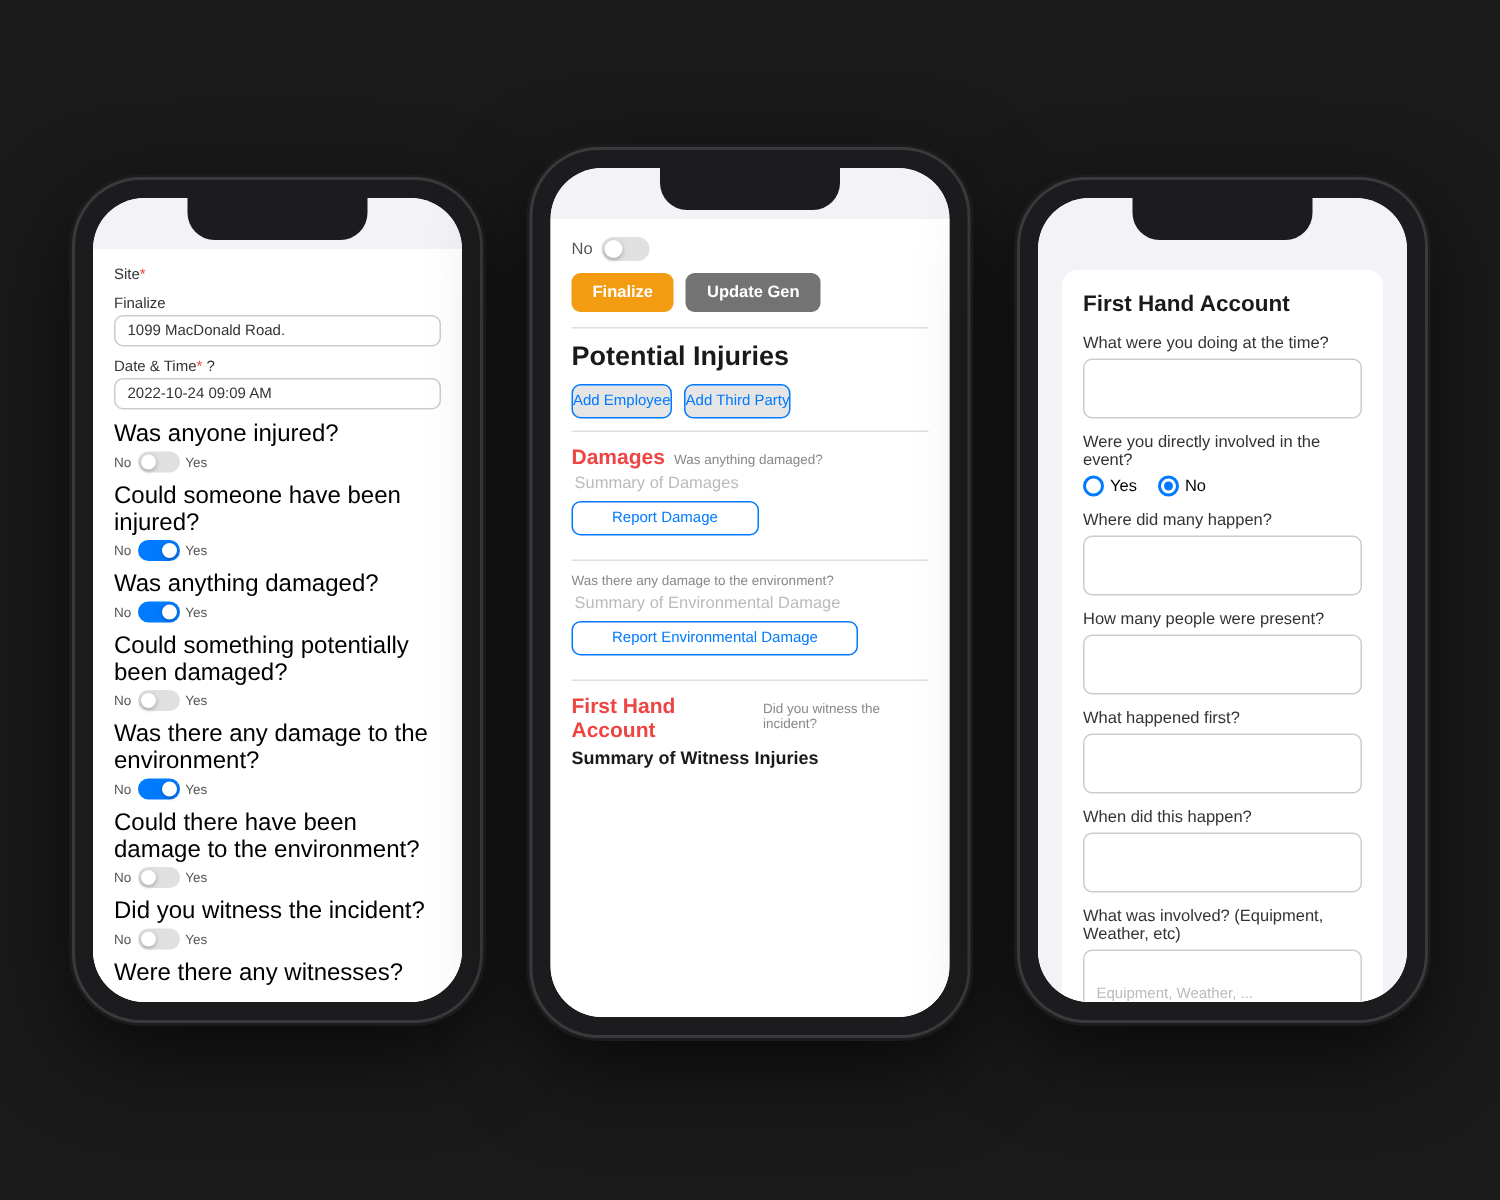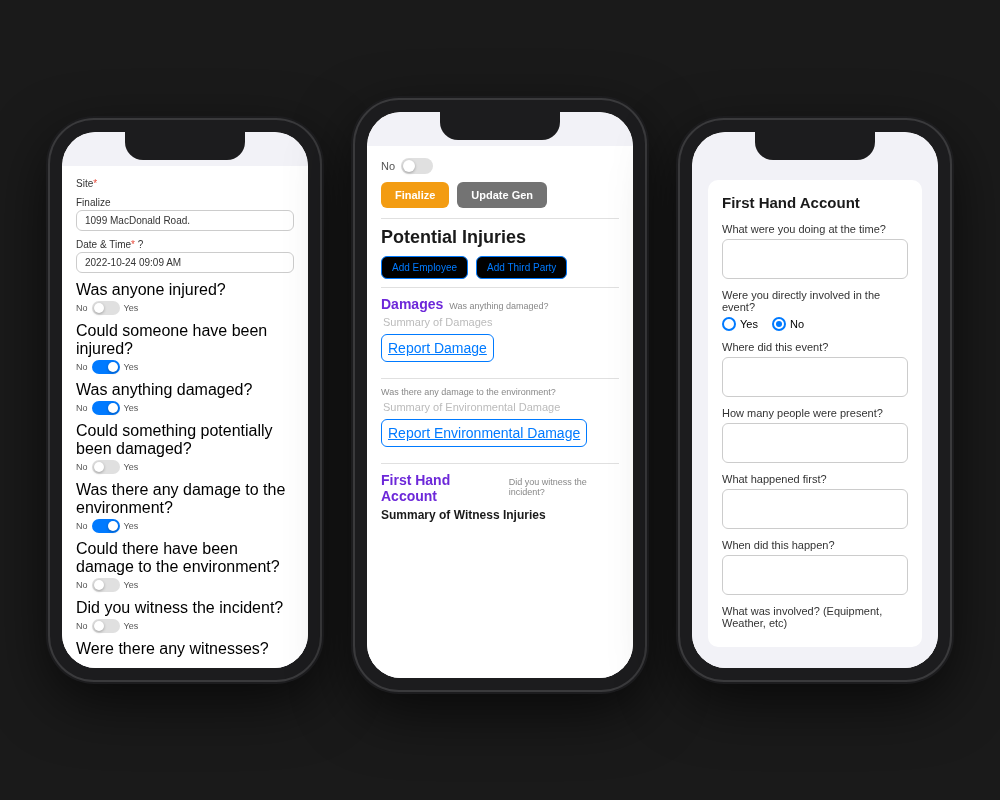--- a/index.html
+++ b/index.html
@@ -182,45 +182,44 @@
       margin-bottom: 8px;
       margin-top: 4px;
     }
     .s2-divider {
       border: none;
       border-top: 1px solid #e0e0e0;
       margin: 8px 0;
     }
     .s2-add-btn {
       border: 1.5px solid #007aff;
-      background: #000000;
+      background: #e5e5e5;
       color: #007aff;
       border-radius: 6px;
-      padding: 5px 10px;
+      padding: 5px 0;
       font-size: 10px;
     }
     .s2-add-row { display: flex; gap: 8px; margin-bottom: 8px; }
     .s2-damages-header {
       display: flex;
       align-items: baseline;
       gap: 6px;
       margin-bottom: 4px;
     }
-    .s2-damages-title { font-size: 14px; font-weight: 700; color: #6d28d9; }
+    .s2-damages-title { font-size: 14px; font-weight: 700; color: #ef4444; }
     .s2-damages-sub { font-size: 9px; color: #888; }
     .s2-summary-text { font-size: 11px; color: #bbb; margin-bottom: 6px; padding-left: 2px; }
     .s2-report-btn {
       border: 1.5px solid #007aff;
       background: #fff;
       color: #007aff;
       border-radius: 6px;
-      padding: 5px 6px;
-      font-size: 14px;
+      padding: 5px 26px;
+      font-size: 10px;
       margin-bottom: 8px;
-      text-decoration: underline;
     }
 
     
     .s3-section-title {
       font-size: 15px;
       font-weight: 700;
       color: #1a1a1a;
       margin-bottom: 12px;
     }
     .s3-field-label {
@@ -465,33 +464,36 @@
               <div class="s3-radio-opt">
                 <div class="s3-radio unchecked"></div>
                 <span>Yes</span>
               </div>
               <div class="s3-radio-opt">
                 <div class="s3-radio checked"></div>
                 <span>No</span>
               </div>
             </div>
 
-            <div class="s3-field-label">Where did this event?</div>
+            <div class="s3-field-label">Where did many happen?</div>
             <div class="s3-field-box"></div>
 
             <div class="s3-field-label">How many people were present?</div>
             <div class="s3-field-box"></div>
 
             <div class="s3-field-label">What happened first?</div>
             <div class="s3-field-box"></div>
 
             <div class="s3-field-label">When did this happen?</div>
             <div class="s3-field-box"></div>
 
             <div class="s3-field-label">What was involved? (Equipment, Weather, etc)</div>
+            <div class="s3-input-text">
+              <span>Equipment, Weather, ...</span>
+            </div>
           </div>
 
         </div>
       </div>
     </div>
   </div>
 
 </div>
 
 </body></html>

